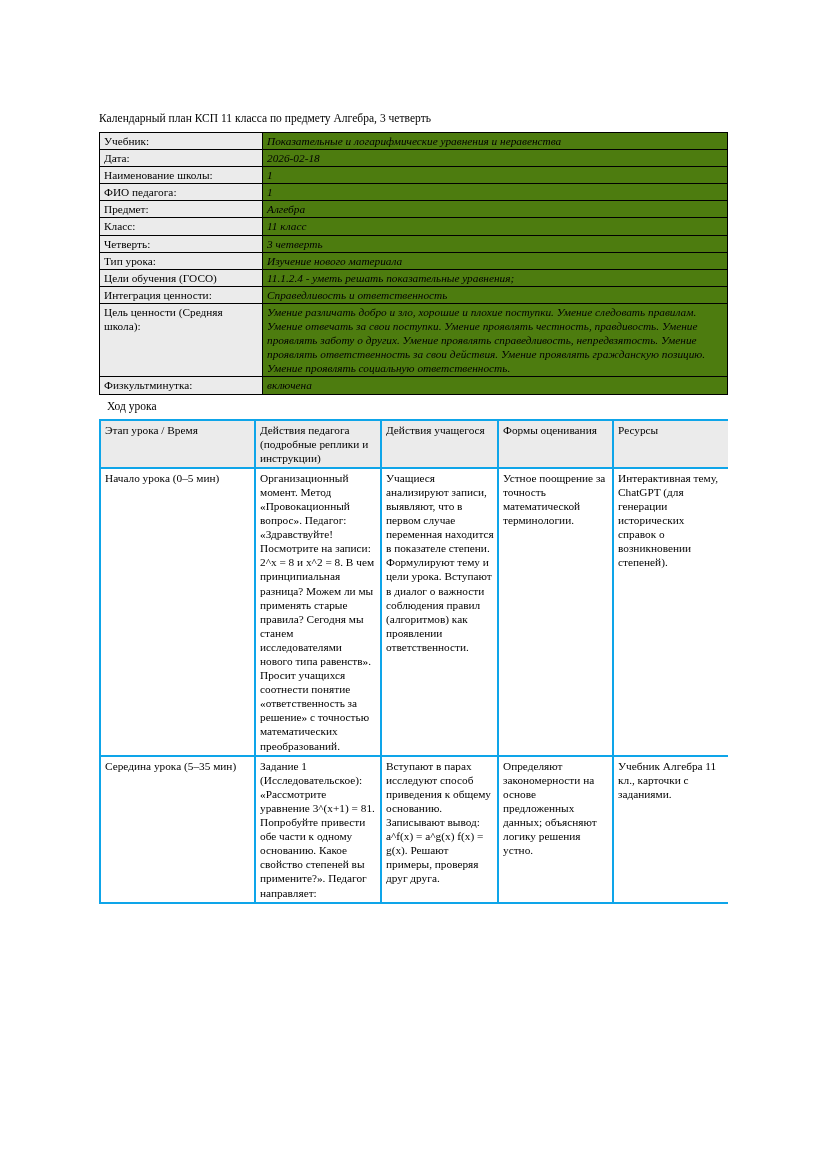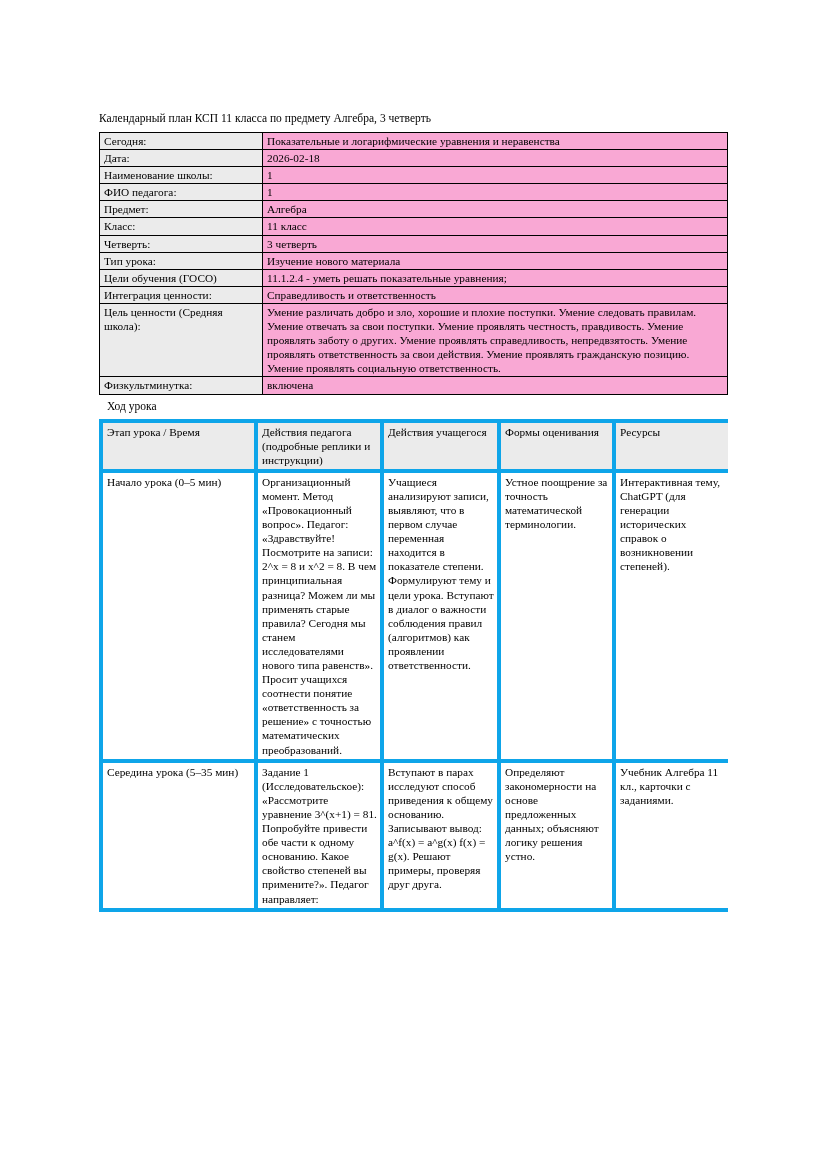--- a/index.html
+++ b/index.html
@@ -47,32 +47,33 @@
     font-size: 11.3px;
     line-height: 14.1px;
     padding: 1px 3px 1px 4px;
     vertical-align: top;
   }
   table.info td.label {
     background: #ebebeb;
     width: 155px;
   }
   table.info td.value {
-    background: #f9a8d4;
+    background: #4d7c0f;
+    font-style: italic;
   }
   .section-label {
     font-size: 11.5px;
     line-height: 15px;
     margin: 4px 0 5px 8px;
   }
   table.plan {
     margin-top: 0;
   }
   table.plan td, table.plan th {
-    border: 4px solid #0ea5e9;
+    border: 2px solid #0ea5e9;
     font-size: 11.3px;
     line-height: 14.1px;
     padding: 2px 3px 2px 4px;
     vertical-align: top;
     text-align: left;
     font-weight: normal;
     word-wrap: break-word;
     overflow-wrap: break-word;
     hyphens: none;
   }
@@ -95,21 +96,21 @@
 <body>
 
 <div class="page">
   <div class="content">
 
     <div class="doc-title">Календарный план КСП 11 класса по предмету Алгебра, 3 четверть</div>
 
     <table class="info">
       <tbody>
         <tr>
-          <td class="label">Сегодня:</td>
+          <td class="label">Учебник:</td>
           <td class="value">Показательные и логарифмические уравнения и неравенства</td>
         </tr>
         <tr>
           <td class="label">Дата:</td>
           <td class="value">2026-02-18</td>
         </tr>
         <tr>
           <td class="label">Наименование школы:</td>
           <td class="value">1</td>
         </tr>

